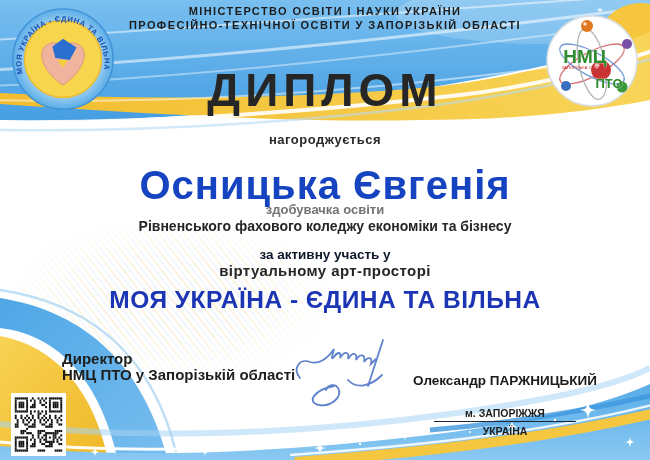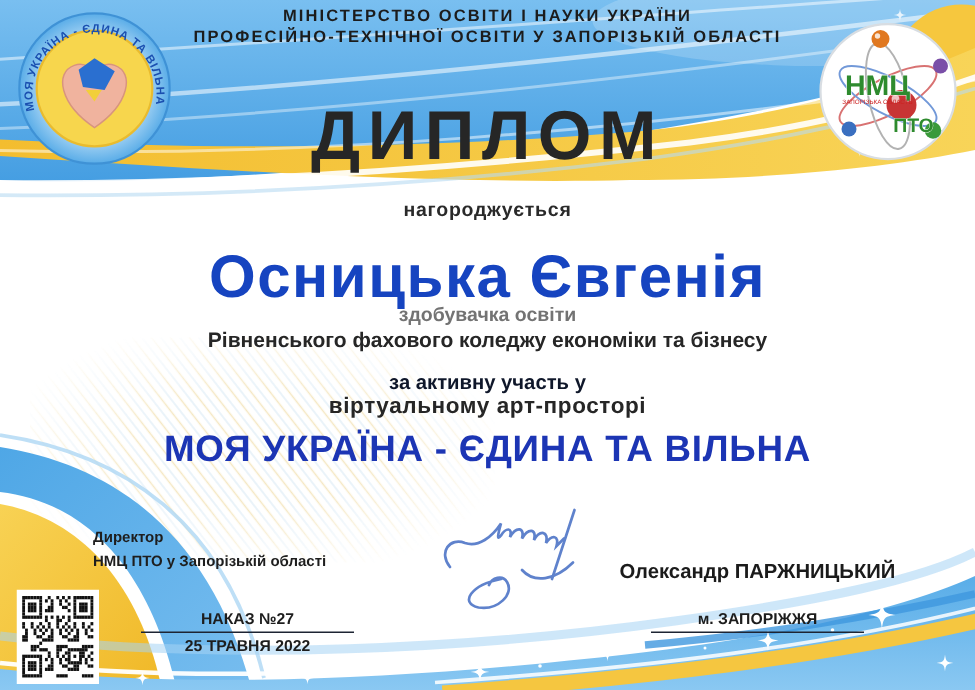--- a/index.html
+++ b/index.html
@@ -12,21 +12,21 @@
   .ctr{left:0;right:0;text-align:center;}
   .header-org{top:5px;font-size:11px;font-weight:700;letter-spacing:1.4px;color:#1c1c1c;line-height:13.5px;}
   .diploma-title{top:63px;font-size:46px;font-weight:700;letter-spacing:5px;color:#262626;}
   .awarded{top:120px;font-size:13px;font-weight:700;letter-spacing:.5px;color:#2a2a2a;margin-top:12px;}
   .recipient{top:143px;font-size:40px;font-weight:700;letter-spacing:1px;color:#1644c0;margin-top:20px;}
   .role{top:202px;font-size:13px;font-weight:700;color:#737373;}
   .institution{top:218px;font-size:14px;font-weight:700;color:#262626;}
   .reason1{top:247px;font-size:13.5px;font-weight:700;color:#0f172a;}
   .reason2{top:262px;font-size:15px;font-weight:700;color:#262626;letter-spacing:.4px;}
   .event-title{top:286px;font-size:24.5px;font-weight:700;letter-spacing:.5px;color:#1c35b4;}
-  .sig-block{left:62px;top:351px;font-size:10px;font-weight:700;color:#1e1e1e;line-height:15.5px;text-align:left;}
+  .sig-block{left:62px;top:351px;font-size:15px;font-weight:700;color:#1e1e1e;line-height:15.5px;text-align:left;}
   .sig-name{left:405px;top:373px;width:200px;text-align:center;font-size:13.5px;font-weight:700;color:#1b1b1b;white-space:nowrap;}
   .stamp{width:150px;text-align:center;font-size:10.5px;font-weight:700;color:#1d1d1d;}
   .stamp .rule{height:0;border-top:1.5px solid #1d2433;margin:2px 4px 3px 4px;}
   .order-block{left:90px;top:407px;}
   .place-block{left:430px;top:407px;}
   .qr{left:11px;top:393px;width:55px;height:63px;}
   .badge-left{left:10px;top:6px;width:106px;height:106px;}
   .badge-right{left:545px;top:14px;width:94px;height:94px;}
   .signature{left:288px;top:334px;width:112px;height:76px;}
 </style>
@@ -173,29 +173,25 @@
     <g fill="none" stroke="#5f82cc" stroke-width="1.8" stroke-linecap="round">
       <path d="M12,44 C4,34 12,24 22,28 C31,31 40,24 46,15 C44,22 43,27 46,23 C49,18 54,17 52,24 C56,17 62,17 60,25 C64,18 70,18 68,26 C72,19 78,20 76,28 C80,22 85,23 83,30 L88,25"></path>
       <path d="M95,6 L80,52"></path>
       <path d="M60,46 C68,55 82,53 94,41"></path>
       <path d="M46,52 C26,56 18,68 31,71 C44,73 55,62 50,54 C47,49 40,51 38,56"></path>
     </g>
   </svg>
 
   <div class="abs sig-name">Олександр ПАРЖНИЦЬКИЙ</div>
 
-  <div class="abs stamp order-block">
-    <div>НАКАЗ №27</div>
-    <div class="rule"></div>
-    <div>25 ТРАВНЯ 2022</div>
-  </div>
 
   <div class="abs stamp place-block">
     <div>м. ЗАПОРІЖЖЯ</div>
     <div class="rule"></div>
+    <div>УКРАЇНА</div>
   </div>
 
   <svg class="abs qr" viewBox="0 0 29 29" preserveAspectRatio="none">
     <rect x="0" y="0" width="29" height="29" fill="#ffffff"></rect>
     <g id="qrm" fill="#111111">
         <rect x="2" y="2" width="1" height="1"></rect>
         <rect x="3" y="2" width="1" height="1"></rect>
         <rect x="4" y="2" width="1" height="1"></rect>
         <rect x="5" y="2" width="1" height="1"></rect>
         <rect x="6" y="2" width="1" height="1"></rect>

